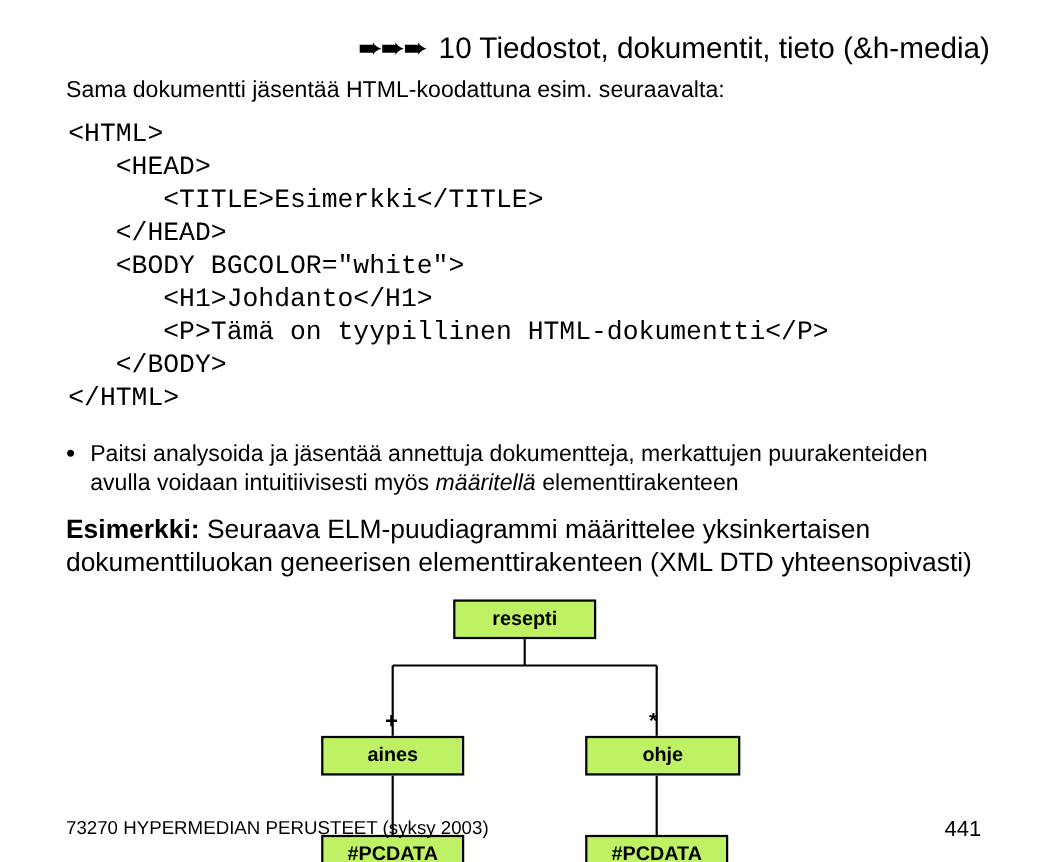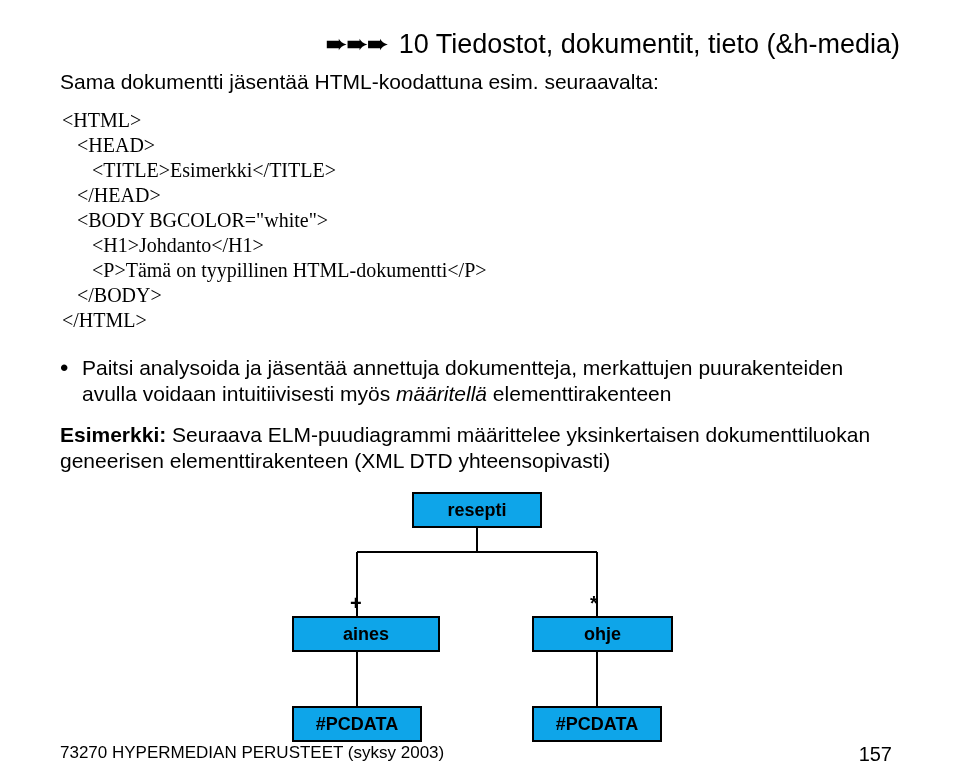--- a/index.html
+++ b/index.html
@@ -19,22 +19,22 @@
   }
   .arrows {
     letter-spacing: -2px;
     margin-right: 4px;
   }
   .intro {
     font-size: 21px;
     margin-bottom: 14px;
   }
   .code-block {
-    font-family: Liberation Serif, serif;
-    font-size: 20px;
+    font-family: Liberation Mono, monospace;
+    font-size: 24px;
     white-space: pre;
     line-height: 1.25;
     margin-left: 2px;
     margin-bottom: 22px;
   }
   ul.bullets {
     list-style: none;
     margin-bottom: 14px;
   }
   ul.bullets li {
@@ -46,44 +46,44 @@
   ul.bullets li::before {
     content: "•";
     position: absolute;
     left: 0;
     top: 0;
     font-size: 24px;
     line-height: 1.1;
   }
   .italic { font-style: italic; }
   .example {
-    font-size: 21px;
+    font-size: 24px;
     line-height: 1.25;
     margin-bottom: 18px;
   }
   .example .bold { font-weight: bold; }
 
   .diagram {
     position: relative;
     width: 520px;
     height: 260px;
     margin: 0 auto 10px auto;
   }
   .node {
     position: absolute;
     border: 2px solid #000;
-    background: #0ea5e9;
+    background: #bef264;
     font-size: 18px;
     display: flex;
     align-items: center;
     justify-content: center;
     font-weight: bold;
   }
   .n-resepti { left: 192px; top: 0; width: 130px; height: 36px; }
-  .n-aines { left: 72px; top: 124px; width: 148px; height: 36px; }
+  .n-aines { left: 72px; top: 124px; width: 130px; height: 36px; }
   .n-ohje { left: 312px; top: 124px; width: 141px; height: 36px; }
   .n-pc1 { left: 72px; top: 214px; width: 130px; height: 36px; }
   .n-pc2 { left: 312px; top: 214px; width: 130px; height: 36px; }
 
   .decor-label {
     position: absolute;
     font-size: 20px;
     font-weight: bold;
   }
   .lab-plus { left: 130px; top: 100px; }
@@ -158,14 +158,14 @@
 
   <div class="node n-aines">aines</div>
   <div class="node n-ohje">ohje</div>
 
   <div class="node n-pc1">#PCDATA</div>
   <div class="node n-pc2">#PCDATA</div>
 </div>
 
 <div class="footer">
   <span>73270 HYPERMEDIAN PERUSTEET (syksy 2003)</span>
-  <span class="pagenum">157</span>
+  <span class="pagenum">441</span>
 </div>
 
 </body></html>

